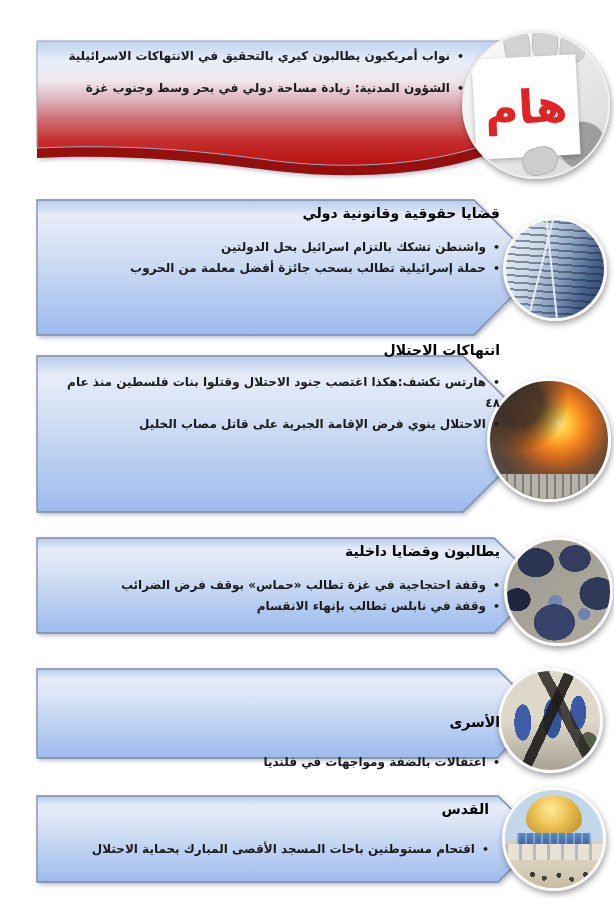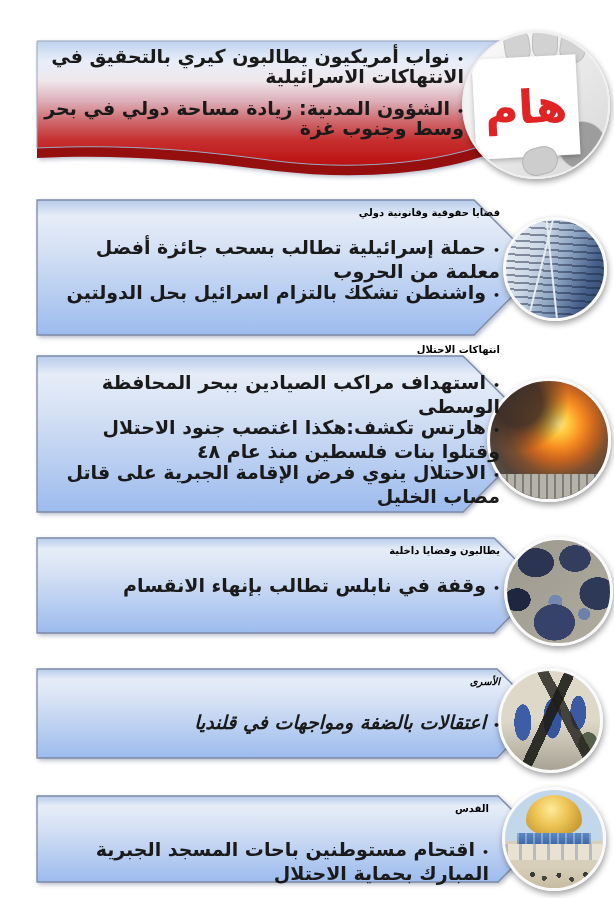--- a/index.html
+++ b/index.html
@@ -1,35 +1,35 @@
 <!DOCTYPE html>
 <html lang="ar"><head>
 <meta charset="utf-8">
 <style>
   html,body{margin:0;padding:0;background:#ffffff;}
   body{width:614px;height:898px;position:relative;overflow:hidden;
        font-family:"DejaVu Sans",sans-serif;}
   svg.banner{position:absolute;filter:drop-shadow(2px 2px 2px rgba(100,110,140,0.45));}
   
   .sec-text{position:absolute;direction:rtl;text-align:right;color:#1a1a1a;z-index:3;}
-  .sec-title{font-size:10px;font-weight:bold;color:#000;line-height:20px;}
-  .sec-text ul{list-style:none;margin:14px 0 0 0;padding:0;font-size:19px;font-weight:bold;}
+  .sec-title{font-size:14px;font-weight:bold;color:#000;line-height:20px;}
+  .sec-text ul{list-style:none;margin:14px 0 0 0;padding:0;font-size:12px;font-weight:bold;}
   .sec-text li{line-height:21px;}
   .sec-text li::before{content:"•";margin-left:7px;font-size:11px;}
   .tight ul{margin-top:20px;}
   
   .s1-text{left:40px;top:48px;width:424px;font-size:13px;}
   .s1-text ul{margin:0;}
   .s1-text li{line-height:17px;margin-bottom:15px;}
   
   .s2-text{left:50px;top:203px;width:450px;}
   .s3-text{left:50px;top:340px;width:450px;}
   .s3-text ul{margin-top:12px;}
   .s4-text{left:50px;top:541px;width:450px;}
-  .s5-text{left:50px;top:672px;width:450px;font-style:italic;}
+  .s5-text{left:50px;top:712px;width:450px;}
   .s6-text{left:39px;top:799px;width:450px;}
   
   .circle{position:absolute;border-radius:50%;z-index:2;overflow:hidden;
           border:3px solid #fafafa;box-shadow:1px 3px 6px rgba(0,0,0,0.38);}
   
   .c1{left:462px;top:31px;width:144px;height:144px;border:2px solid #f0f0f0;
       background:
         radial-gradient(circle at 82% 78%,rgba(150,150,150,.9) 0 14%,rgba(0,0,0,0) 15%),
         linear-gradient(135deg,#fdfdfd 0%,#ececec 45%,#d6d6d6 100%);}
   .finger{position:absolute;width:24px;height:32px;background:#d2d2d2;
@@ -146,50 +146,50 @@
   </div>
   <div class="thumb"></div>
 </div>
 
 <svg class="banner" style="left:36px;top:199px;" width="506" height="137" viewBox="0 0 506 137">
   <polygon points="1,1 438,1 505,68 438,136 1,136" fill="url(#gradBlue)" stroke="#7d8aa6" stroke-width="1.3"></polygon>
 </svg>
 <div class="sec-text s2-text">
   <div class="sec-title">قضايا حقوقية وقانونية دولي</div>
   <ul>
+    <li>واشنطن تشكك بالتزام اسرائيل بحل الدولتين</li>
     <li>حملة إسرائيلية تطالب بسحب جائزة أفضل معلمة من الحروب</li>
-    <li>واشنطن تشكك بالتزام اسرائيل بحل الدولتين</li>
   </ul>
 </div>
 <div class="circle c2">
   <div class="mast m1"></div>
   <div class="mast m2"></div>
 </div>
 
 <svg class="banner" style="left:36px;top:355px;" width="506" height="158" viewBox="0 0 506 158">
   <polygon points="1,1 427,1 505,79 427,157 1,157" fill="url(#gradBlue)" stroke="#7d8aa6" stroke-width="1.3"></polygon>
 </svg>
 <div class="sec-text s3-text">
   <div class="sec-title">انتهاكات الاحتلال</div>
   <ul>
-    <li>استهداف مراكب الصيادين ببحر المحافظة الوسطى</li>
     <li>هارتس تكشف:هكذا اغتصب جنود الاحتلال وقتلوا بنات فلسطين منذ عام ٤٨</li>
     <li>الاحتلال ينوي فرض الإقامة الجبرية على قاتل مصاب الخليل</li>
   </ul>
 </div>
 <div class="circle c3">
   <div class="c3-strip"></div>
 </div>
 
 <svg class="banner" style="left:36px;top:537px;" width="506" height="97" viewBox="0 0 506 97">
   <polygon points="1,1 458,1 505,48 458,96 1,96" fill="url(#gradBlue)" stroke="#7d8aa6" stroke-width="1.3"></polygon>
 </svg>
 <div class="sec-text s4-text">
   <div class="sec-title">يطالبون وقضايا داخلية</div>
   <ul>
+    <li>وقفة احتجاجية في غزة تطالب «حماس» بوقف فرض الضرائب</li>
     <li>وقفة في نابلس تطالب بإنهاء الانقسام</li>
   </ul>
 </div>
 <div class="circle c4"></div>
 
 <svg class="banner" style="left:36px;top:668px;" width="506" height="91" viewBox="0 0 506 91">
   <polygon points="1,1 461,1 505,45 461,90 1,90" fill="url(#gradBlue)" stroke="#7d8aa6" stroke-width="1.3"></polygon>
 </svg>
 <div class="sec-text s5-text tight">
   <div class="sec-title">الأسرى</div>
@@ -198,20 +198,20 @@
   </ul>
 </div>
 <div class="circle c5"></div>
 
 <svg class="banner" style="left:36px;top:795px;" width="506" height="88" viewBox="0 0 506 88">
   <polygon points="1,1 462,1 505,44 462,87 1,87" fill="url(#gradBlue)" stroke="#7d8aa6" stroke-width="1.3"></polygon>
 </svg>
 <div class="sec-text s6-text tight">
   <div class="sec-title">القدس</div>
   <ul>
-    <li>اقتحام مستوطنين باحات المسجد الجبرية المبارك بحماية الاحتلال</li>
+    <li>اقتحام مستوطنين باحات المسجد الأقصى المبارك بحماية الاحتلال</li>
   </ul>
 </div>
 <div class="circle c6">
   <div class="c6-dome"></div>
   <div class="c6-drum"></div>
   <div class="c6-arcade"></div>
 </div>
 
 </body></html>

